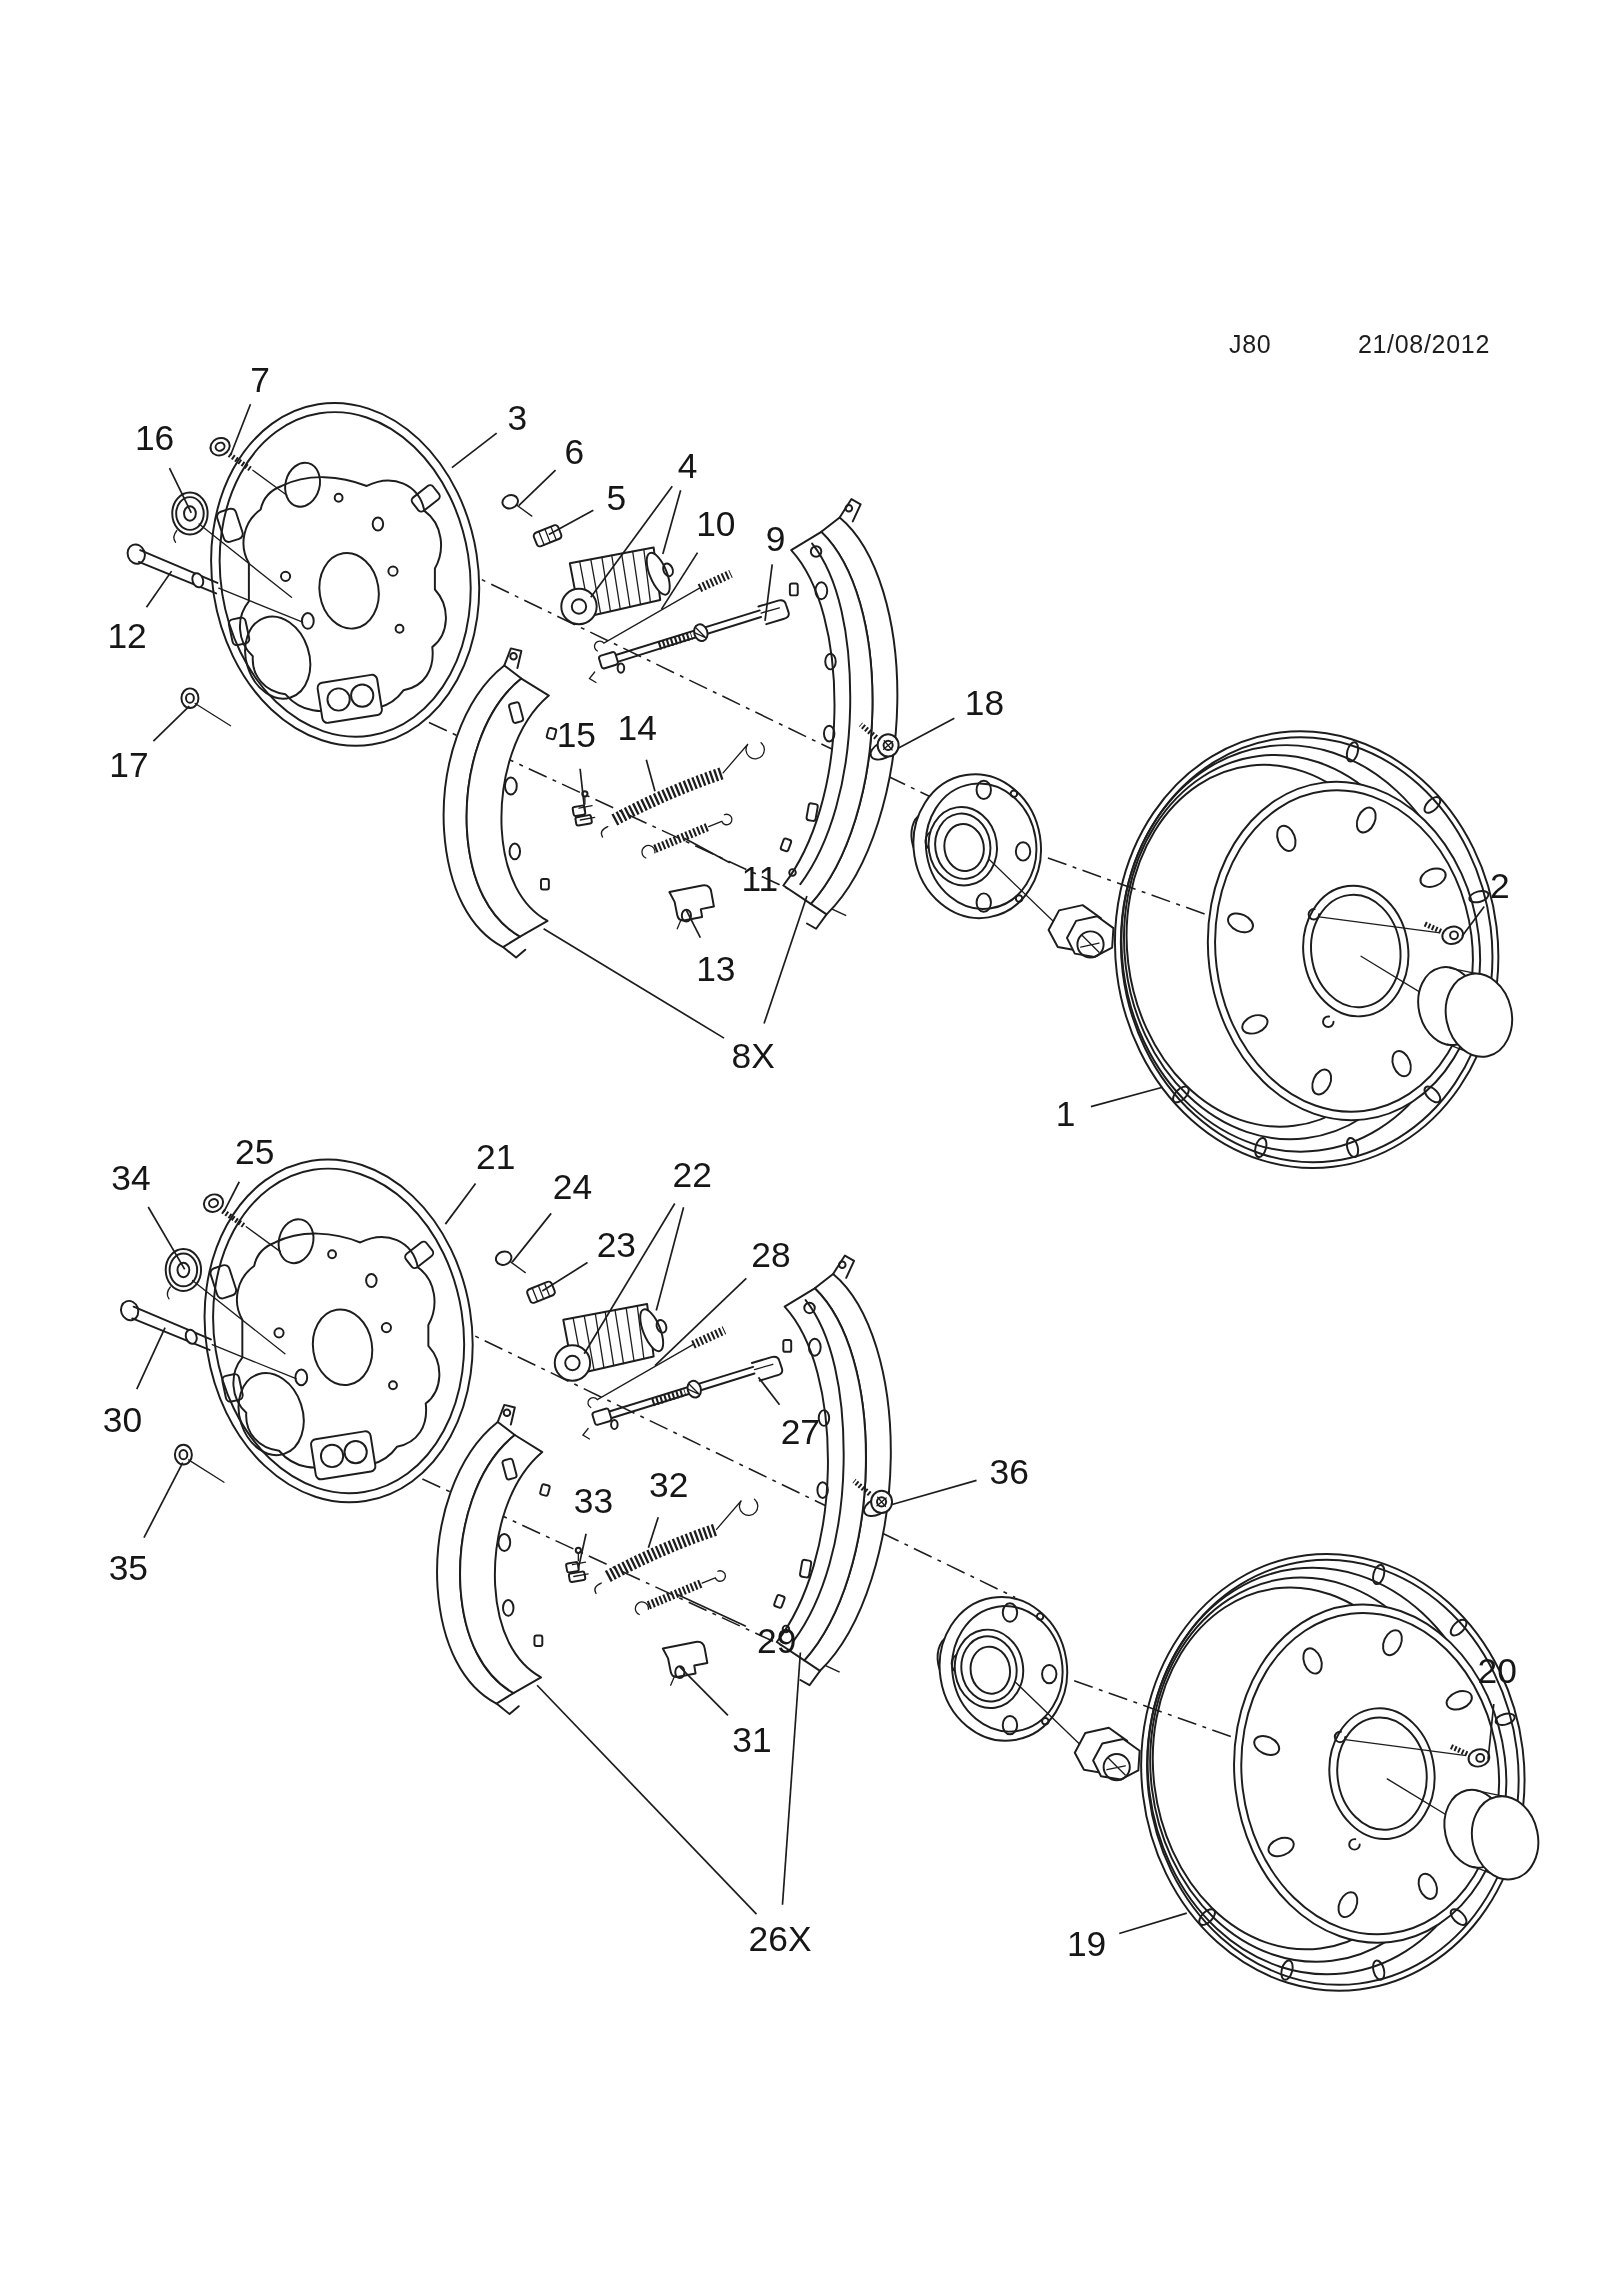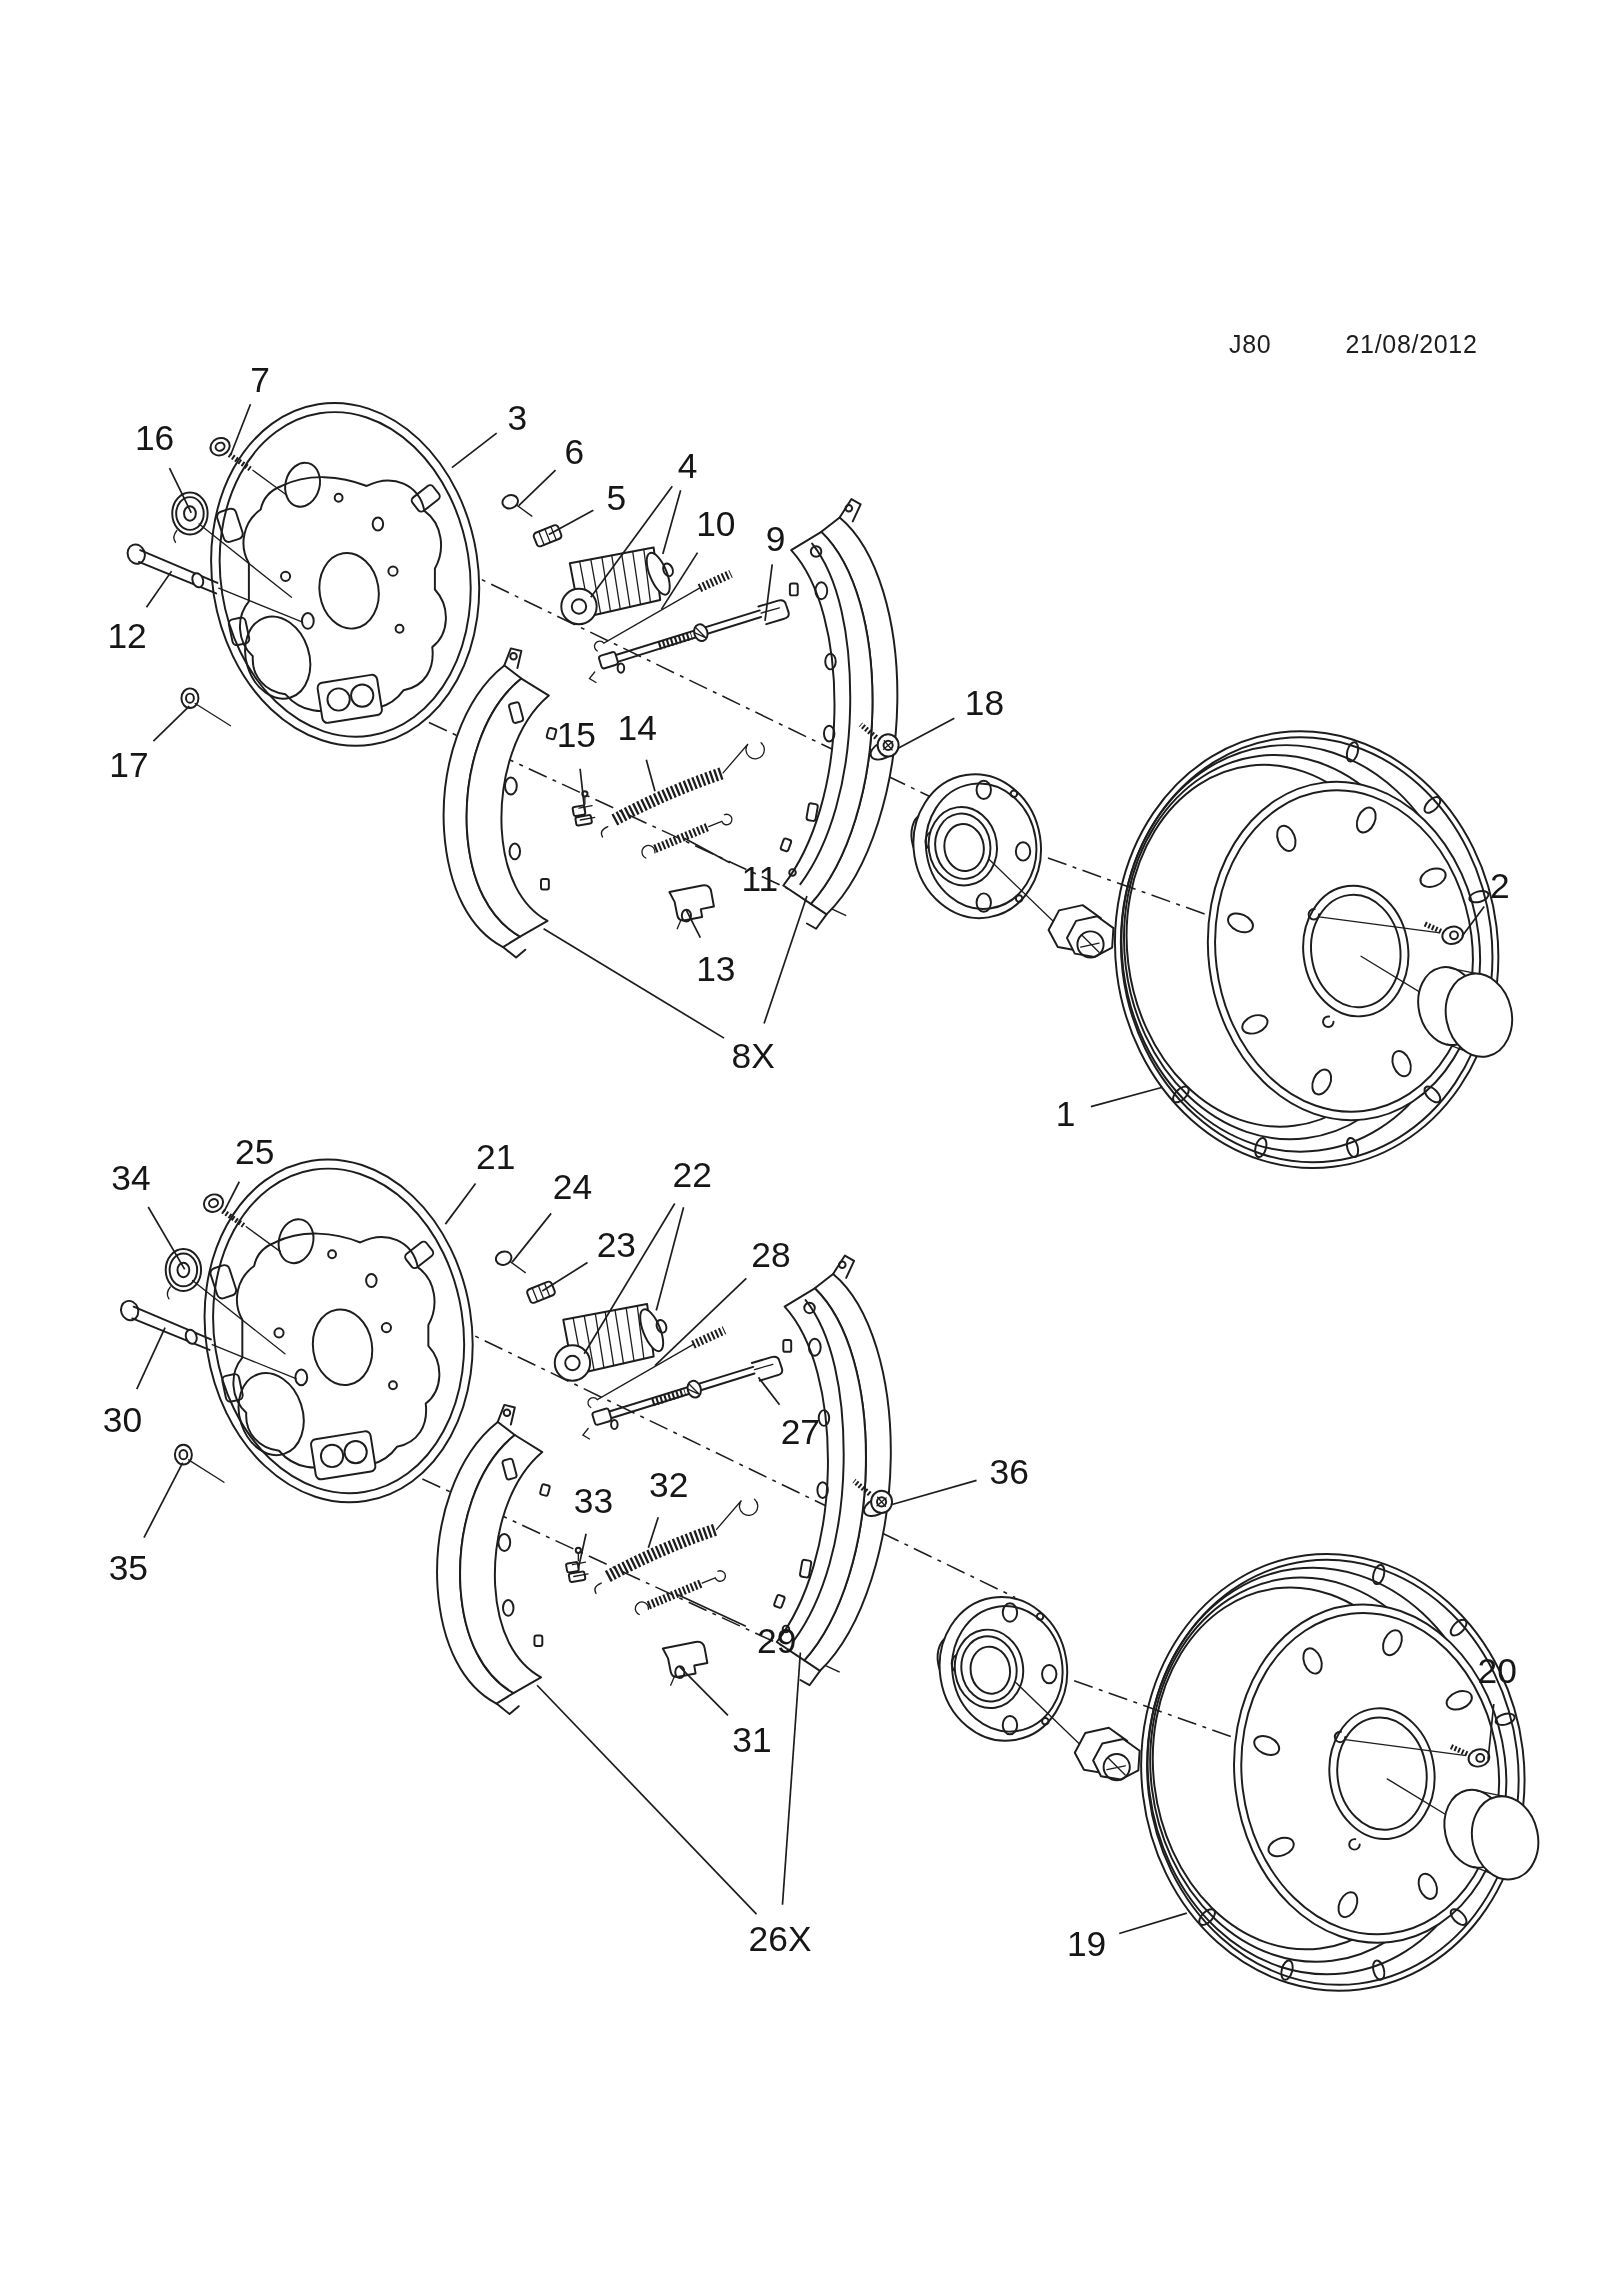--- a/index.html
+++ b/index.html
@@ -1,20 +1,20 @@
 <!DOCTYPE html>
 <html style="font-size:10.5px"><head>
 <meta charset="utf-8">
 <style>
   html,body{margin:0;padding:0;background:#e8e8e8;}
   .page{position:relative;width:1623px;height:2295px;background:#ffffff;overflow:hidden;
         font-family:"Liberation Sans", sans-serif;}
   .hdr{position:absolute;top:330px;font-size:25px;color:#1d1d1d;letter-spacing:0.7px;}
   #hdr-code{left:1229px;}
-  #hdr-date{left:1333px;width:157px;text-align:center;}
+  #hdr-date{left:1333px;width:157px;text-align:right;}
   svg{position:absolute;left:0;top:0;}
   .o  {fill:none;stroke:#1d1d1d;stroke-width:3;stroke-linecap:round;stroke-linejoin:round;}
   .ow {fill:#ffffff;stroke:#1d1d1d;stroke-width:3;stroke-linecap:round;stroke-linejoin:round;}
   .t  {fill:none;stroke:#1d1d1d;stroke-width:2;stroke-linecap:round;}
   .axis{fill:none;stroke:#1d1d1d;stroke-width:2.4;stroke-dasharray:30 10 6 10;}
   .coil14{fill:none;stroke:#1d1d1d;stroke-width:19;stroke-dasharray:3.6 3.4;}
   .coil11{fill:none;stroke:#1d1d1d;stroke-width:13;stroke-dasharray:3.2 3.2;}
   .coil10{fill:none;stroke:#1d1d1d;stroke-width:13;stroke-dasharray:3.2 3.2;}
   .thr{fill:none;stroke:#1d1d1d;stroke-width:8;stroke-dasharray:3 3;}
   .callout{font-family:"Liberation Sans",sans-serif;font-size:54px;fill:#161616;

